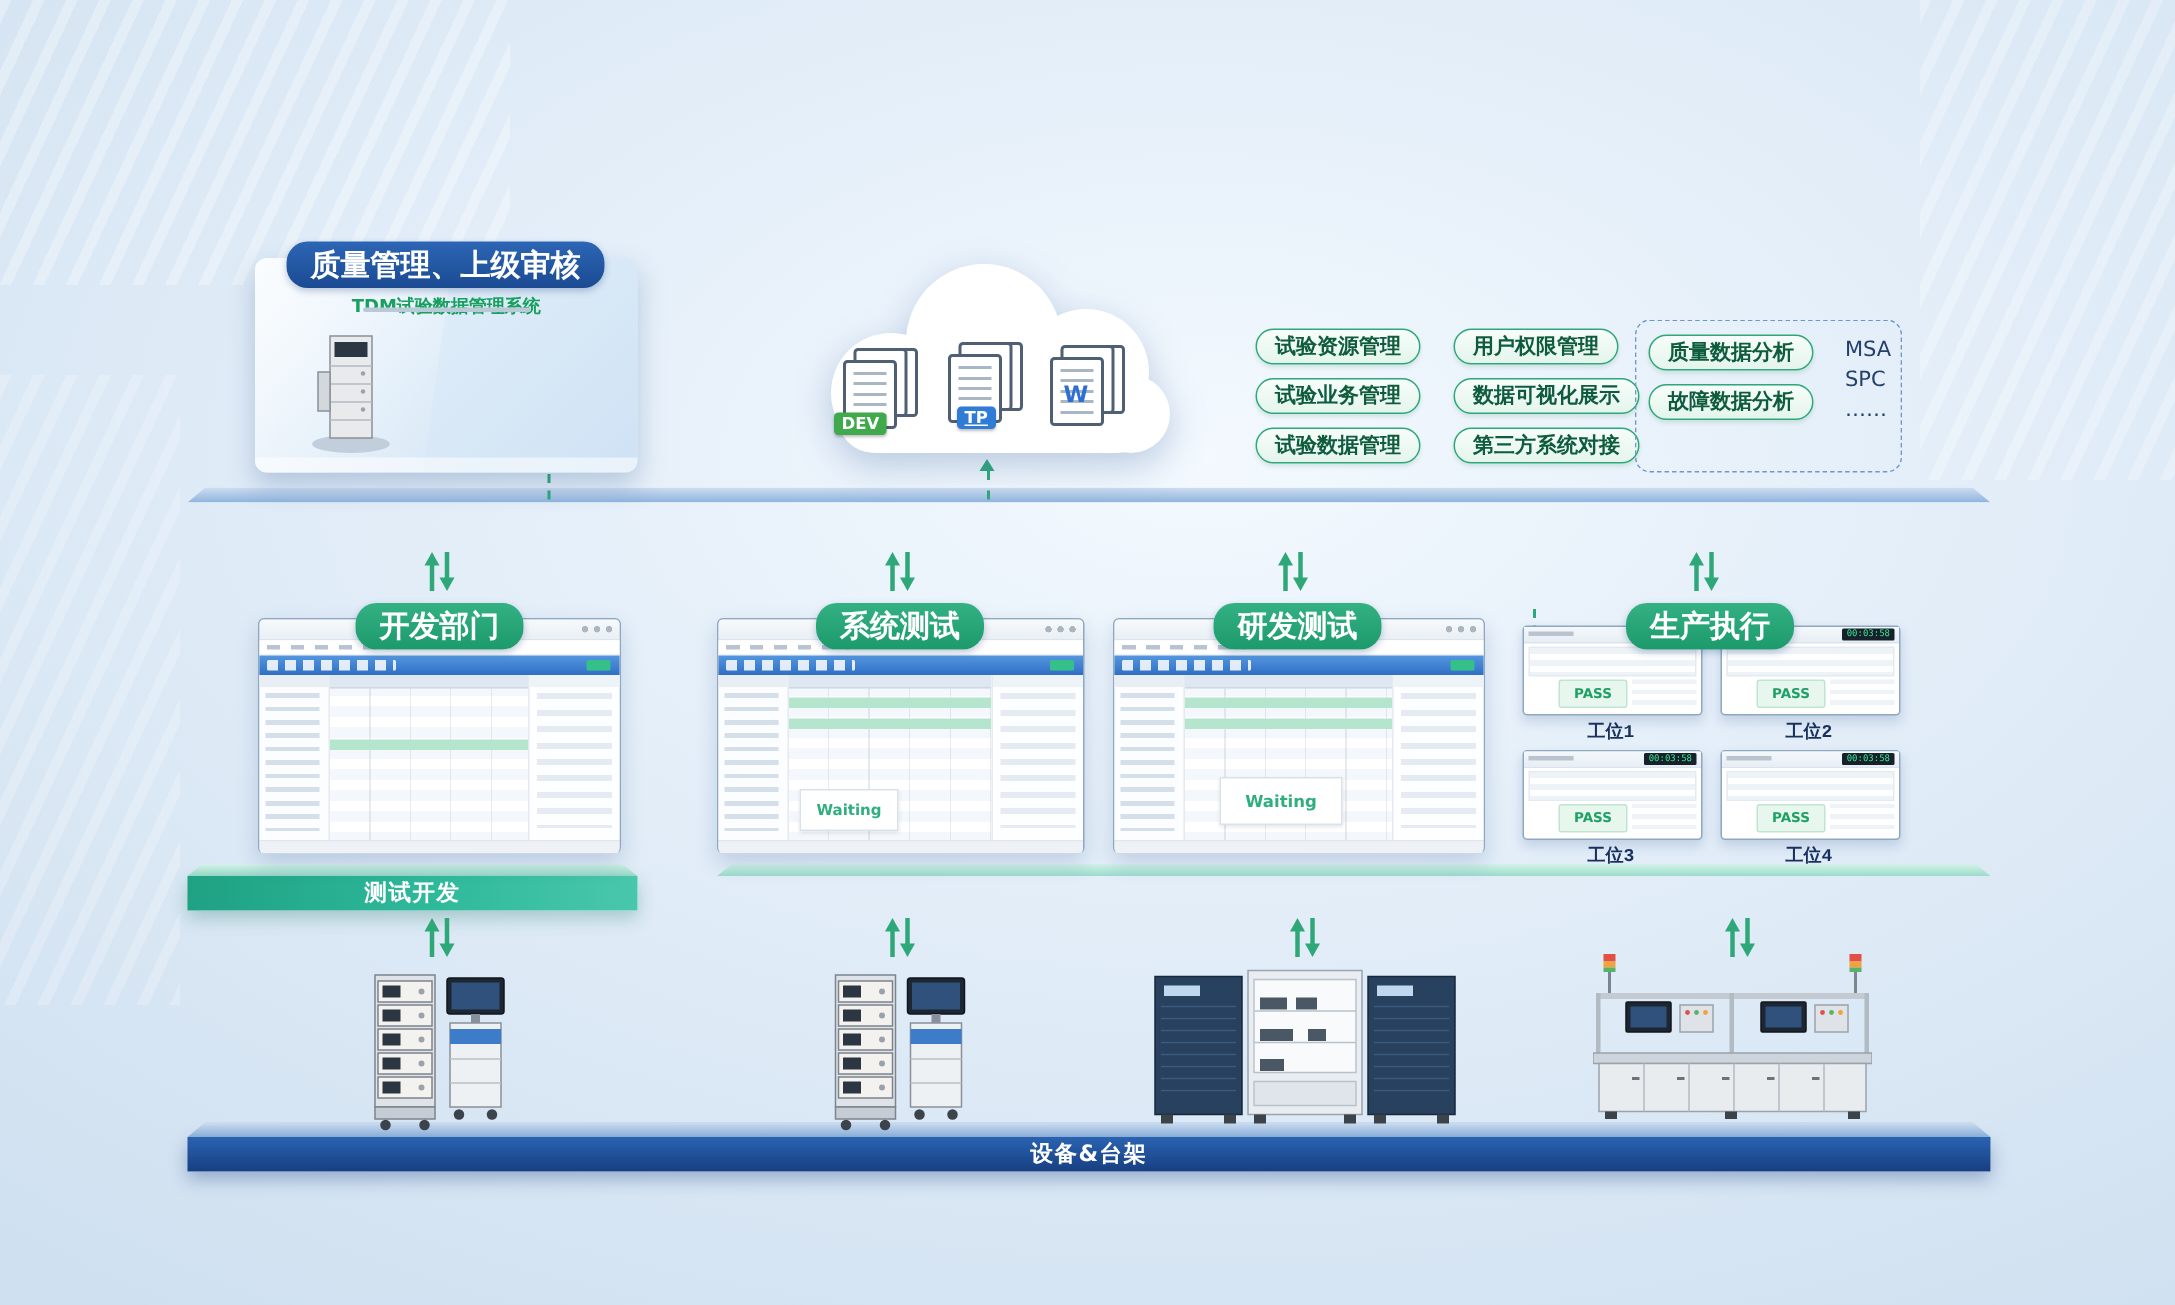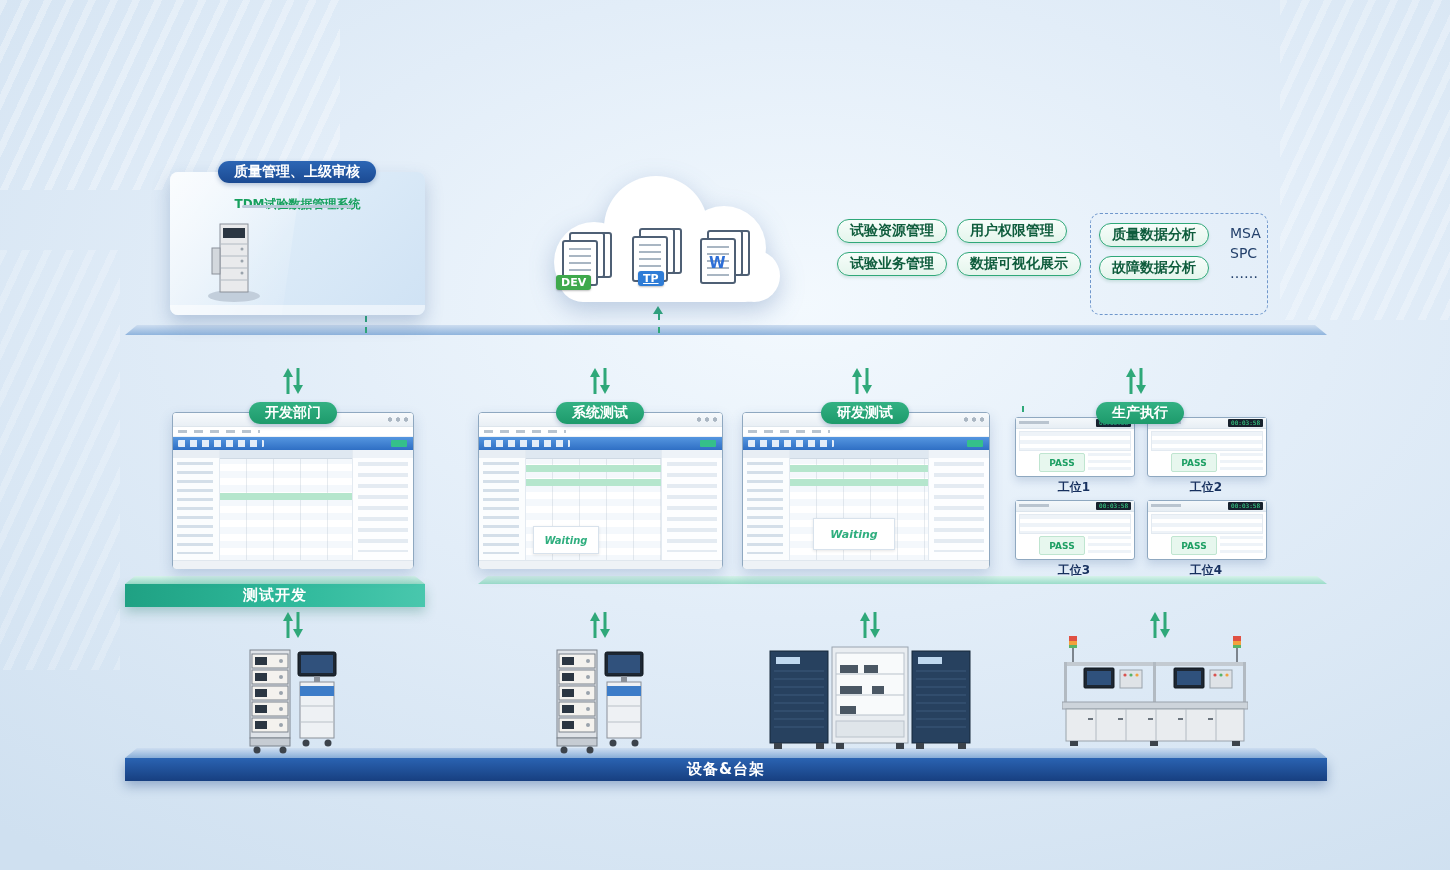--- a/index.html
+++ b/index.html
@@ -3,36 +3,36 @@
 <meta charset="utf-8">
 <style>
   html,body{margin:0;padding:0;background:#dfeaf5;}
   .canvas{position:relative;width:1450px;height:870px;overflow:hidden;
     font-family:"DejaVu Sans","Liberation Sans",sans-serif;
     background:radial-gradient(1200px 700px at 55% 35%, #f3f9fe 0%, #e2edf8 45%, #cfe0f0 100%);}
   .stripes{position:absolute;background:repeating-linear-gradient(115deg,rgba(255,255,255,.6) 0 7px,rgba(255,255,255,0) 7px 20px);pointer-events:none;}
 
   
   .pill{position:absolute;transform:translateX(-50%);padding:2px 16px;border-radius:14px;color:#fff;
-    font-weight:700;font-size:14px;white-space:nowrap;box-shadow:0 2px 5px rgba(20,60,120,.28);z-index:30;}
+    font-weight:700;font-size:20px;white-space:nowrap;box-shadow:0 2px 5px rgba(20,60,120,.28);z-index:30;}
   .pill.blue{background:linear-gradient(180deg,#2c66b5,#1b4a92);}
   .pill.green{background:linear-gradient(180deg,#33b183,#1d9a6b);}
 
   
   .bar-top{position:absolute;z-index:5;}
   .blue-top{background:linear-gradient(180deg,#cdddf0,#8fb4dd);clip-path:polygon(12px 0,calc(100% - 12px) 0,100% 100%,0 100%);}
   .teal-top{background:linear-gradient(180deg,#d6f2ea,#9adcc9);clip-path:polygon(10px 0,calc(100% - 10px) 0,100% 100%,0 100%);}
   .bar3d{position:absolute;color:#fff;font-weight:700;display:flex;align-items:center;justify-content:center;
     letter-spacing:1px;z-index:6;}
   .blue-bar{background:linear-gradient(180deg,#2a63b2,#173f80);box-shadow:0 5px 12px rgba(23,63,128,.35);}
   .teal-bar{background:linear-gradient(90deg,#1fa183,#2fb99b 55%,#49c7ad);box-shadow:0 5px 12px rgba(25,120,100,.3);}
 
   
   .badge-col{position:absolute;display:flex;flex-direction:column;gap:9px;z-index:10;}
-  .badge-row{display:flex;gap:10px;}
+  .badge-row{display:flex;gap:22px;}
   .f-badge{border:1.5px solid #2fa879;background:linear-gradient(180deg,#f7fdfa,#e4f5ec);color:#0e5c3c;
     font-size:14px;font-weight:700;padding:2px 12px;border-radius:14px;white-space:nowrap;
     box-shadow:0 2px 3px rgba(30,120,80,.14);}
   .analysis-box{position:absolute;border:1.5px dashed #6f97cc;border-radius:10px;display:flex;padding:9px 8px;z-index:10;gap:13px;}
   .an-pills{display:flex;flex-direction:column;gap:9px;}
   .an-notes{display:flex;flex-direction:column;margin-left:8px;color:#23406b;font-size:14px;line-height:20px;font-weight:500;}
 
   
   .cloud-wrap{position:absolute;z-index:9;}
   .cloud-wrap svg.cloud{filter:drop-shadow(0 8px 12px rgba(60,100,160,.30));}
@@ -68,21 +68,21 @@
   .q-card{position:absolute;right:26px;top:48px;width:98px;height:82px;background:#fff;border-radius:5px;
     box-shadow:0 3px 8px rgba(40,80,140,.2);padding:8px 9px;box-sizing:border-box;}
   .q-welcome{color:#1b9d66;font-weight:800;font-size:10px;margin-bottom:6px;}
   .q-input{height:8px;background:#eef2f6;border:1px solid #e0e7ee;border-radius:2px;margin-bottom:5px;}
   .q-btn{height:10px;background:linear-gradient(180deg,#35c08a,#1f9d6b);border-radius:2px;margin-top:3px;}
   .q-footer{position:absolute;left:0;right:0;bottom:0;height:10px;background:rgba(255,255,255,.55);}
   .q-tower{position:absolute;}
 
   
   .app-win{position:absolute;background:#fff;border:1px solid #8fa8c0;border-radius:4px;
-    box-shadow:0 6px 14px rgba(40,80,140,.2);z-index:12;font-style:italic;}
+    box-shadow:0 6px 14px rgba(40,80,140,.2);z-index:12;}
   .w-title{height:13px;background:linear-gradient(#f7fafc,#e9eff5);border-bottom:1px solid #dde5ec;position:relative;border-radius:3px 3px 0 0;}
   .w-dots{position:absolute;right:4px;top:4px;width:22px;height:5px;
     background:radial-gradient(circle at 3px 2.5px,#aab6c2 2px,transparent 2.3px),
                radial-gradient(circle at 11px 2.5px,#aab6c2 2px,transparent 2.3px),
                radial-gradient(circle at 19px 2.5px,#aab6c2 2px,transparent 2.3px);}
   .w-menu{height:9px;background:#fff;border-bottom:1px solid #eef2f6;position:relative;}
   .w-menu::before{content:"";position:absolute;left:5px;top:3px;height:3px;width:82px;
     background:repeating-linear-gradient(90deg,#b9c4cf 0 9px,transparent 9px 16px);}
   .w-tool{height:13px;background:linear-gradient(180deg,#5596e0,#2f6fc4);position:relative;}
   .w-tool::before{content:"";position:absolute;left:5px;top:3px;height:7px;width:86px;
@@ -112,21 +112,21 @@
   .st-head{height:10px;background:linear-gradient(#f4f8fb,#e7eef4);border-bottom:1px solid #dbe4ec;position:relative;}
   .st-head::before{content:"";position:absolute;left:3px;top:3px;width:30px;height:3px;background:#b9c4cf;}
   .st-timer{position:absolute;right:3px;top:1px;background:#17212c;color:#39e08e;font-size:6px;line-height:8px;
     padding:0 3px;border-radius:1px;font-family:"DejaVu Sans Mono",monospace;}
   .st-table{height:18px;margin:2px 3px 0;background:repeating-linear-gradient(180deg,#eef3f8 0 4px,#ffffff 4px 8px);
     border:1px solid #e3eaf1;}
   .st-bottom{display:flex;gap:3px;margin:2px 3px;height:19px;padding-left:20px;}
   .st-pass{width:44px;background:#e7f7ee;border:1px solid #bfe5d0;color:#1fa065;font-weight:800;font-size:9px;
     display:flex;align-items:center;justify-content:center;border-radius:2px;}
   .st-lines{flex:1;background:repeating-linear-gradient(180deg,#eef3f8 0 3px,transparent 3px 7px);}
-  .st-label{position:absolute;width:118px;text-align:center;font-size:12px;color:#17305e;font-weight:600;z-index:12;}
+  .st-label{position:absolute;width:118px;text-align:center;font-size:12px;color:#17305e;font-weight:600;z-index:12;font-family:Liberation Mono, monospace;}
 
   .equip{position:absolute;z-index:11;}
 </style>
 </head>
 <body>
 
 <div class="canvas">
 
   <div class="stripes" style="left:0;top:0;width:340px;height:190px;opacity:.5"></div>
   <div class="stripes" style="right:0;top:0;width:170px;height:320px;opacity:.45"></div>
@@ -200,20 +200,24 @@
   </div>
 
   <div class="badge-col" style="left:837px;top:219px">
     <div class="badge-row">
       <span class="f-badge">试验资源管理</span>
       <span class="f-badge">用户权限管理</span>
     </div>
     <div class="badge-row">
       <span class="f-badge">试验业务管理</span>
       <span class="f-badge">数据可视化展示</span>
+    </div>
+    <div class="badge-row">
+      <span class="f-badge">试验数据管理</span>
+      <span class="f-badge">第三方系统对接</span>
     </div>
   </div>
 
   <div class="analysis-box" style="left:1090px;top:213px;width:160px;height:82px">
     <div class="an-pills">
       <span class="f-badge">质量数据分析</span>
       <span class="f-badge">故障数据分析</span>
     </div>
     <div class="an-notes">
       <span>MSA</span>

